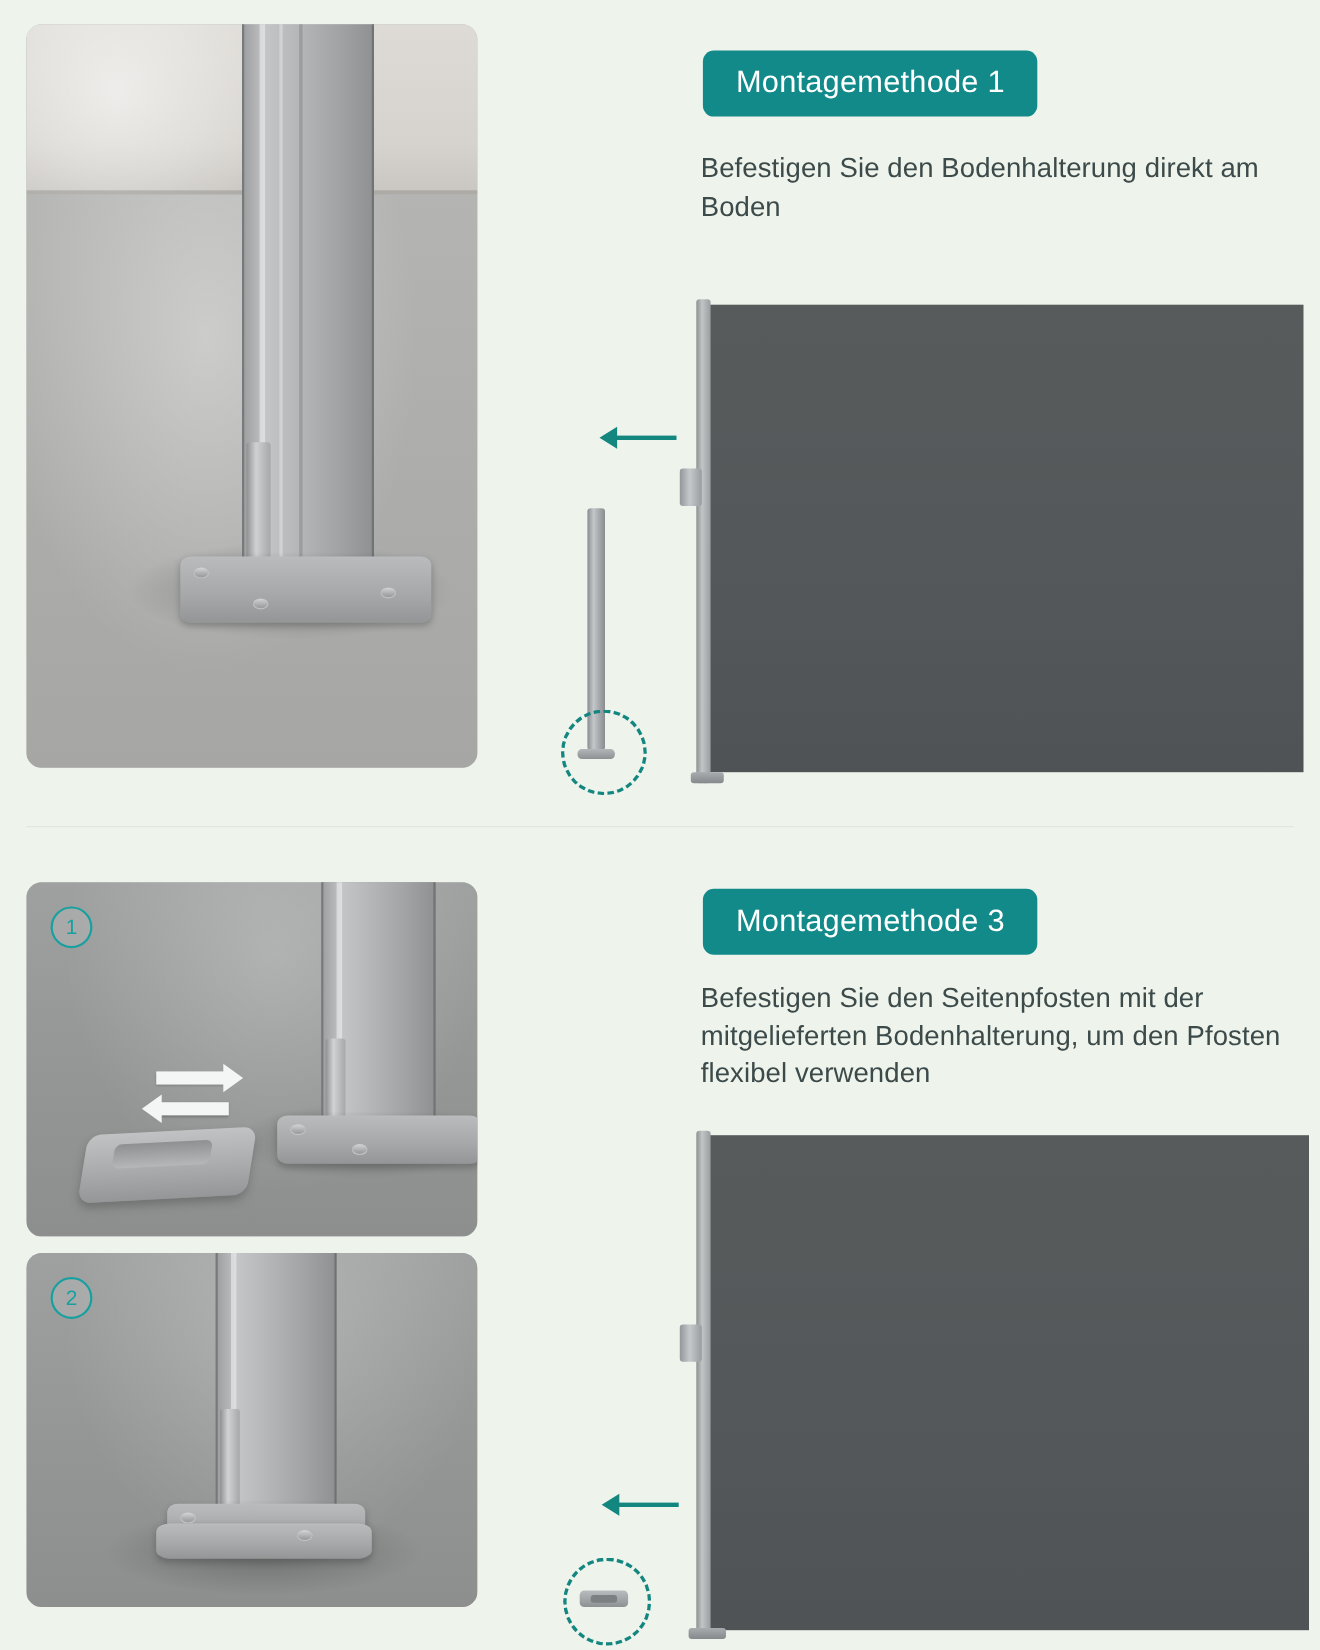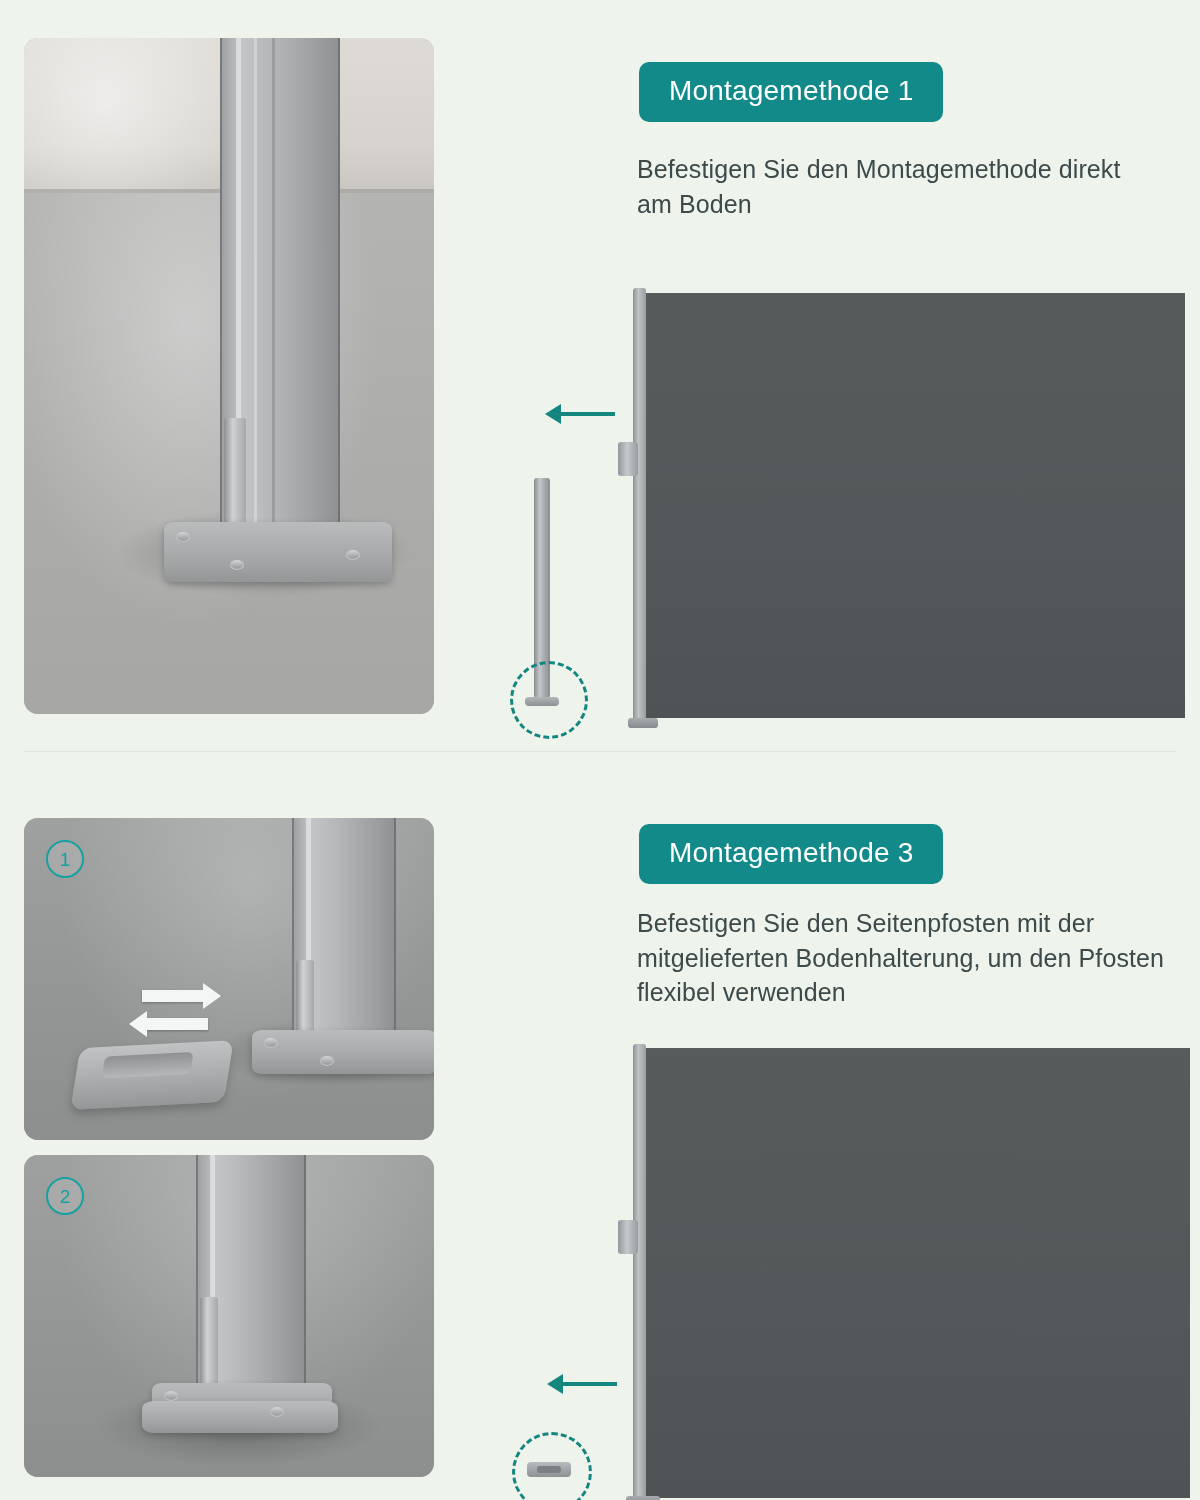--- a/index.html
+++ b/index.html
@@ -18,21 +18,20 @@
   .page {
     position: absolute;
     inset: 0;
   }
 
   
   .section {
     position: absolute;
     left: 0;
     width: 1068px;
-    margin-top: 16px;
   }
   #section-1 { top: 0; height: 752px; }
   #section-2 { top: 752px; height: 748px; }
 
   .divider {
     position: absolute;
     left: 24px;
     right: 24px;
     top: 751px;
     height: 1px;
@@ -328,21 +327,21 @@
       <div class="post" style="left:200px; top:380px; width:22px; height:130px; background:linear-gradient(90deg,#8e9091,#cfd1d2 40%,#a5a7a8);"></div>
 
       <div class="baseplate" style="left:140px; top:484px; width:228px; height:60px;"></div>
       <div class="bolt" style="left:152px; top:494px;"></div>
       <div class="bolt" style="left:322px; top:512px;"></div>
       <div class="bolt" style="left:206px; top:522px;"></div>
     </div>
 
     <div class="pill" id="pill-1">Montagemethode 1</div>
 
-    <div class="subtitle" id="subtitle-1">Befestigen Sie den Montagemethode direkt am Boden</div>
+    <div class="subtitle" id="subtitle-1">Befestigen Sie den Bodenhalterung direkt am Boden</div>
 
     <div style="position:absolute; left:490px; top:250px; width:690px; height:470px;">
 
       <div class="awning-screen" style="left:155px; top:27px; width:540px; height:425px;"></div>
       <div class="awning-rail" style="left:143px; top:22px; height:440px;"></div>
       <div class="awning-bracket" style="left:128px; top:176px;"></div>
       <div class="awning-foot" style="left:138px; top:452px; width:30px;"></div>
 
       <div class="detached-post" style="left:44px; top:212px; height:220px;"></div>
       <div class="detached-post-foot" style="left:35px; top:431px;"></div>

